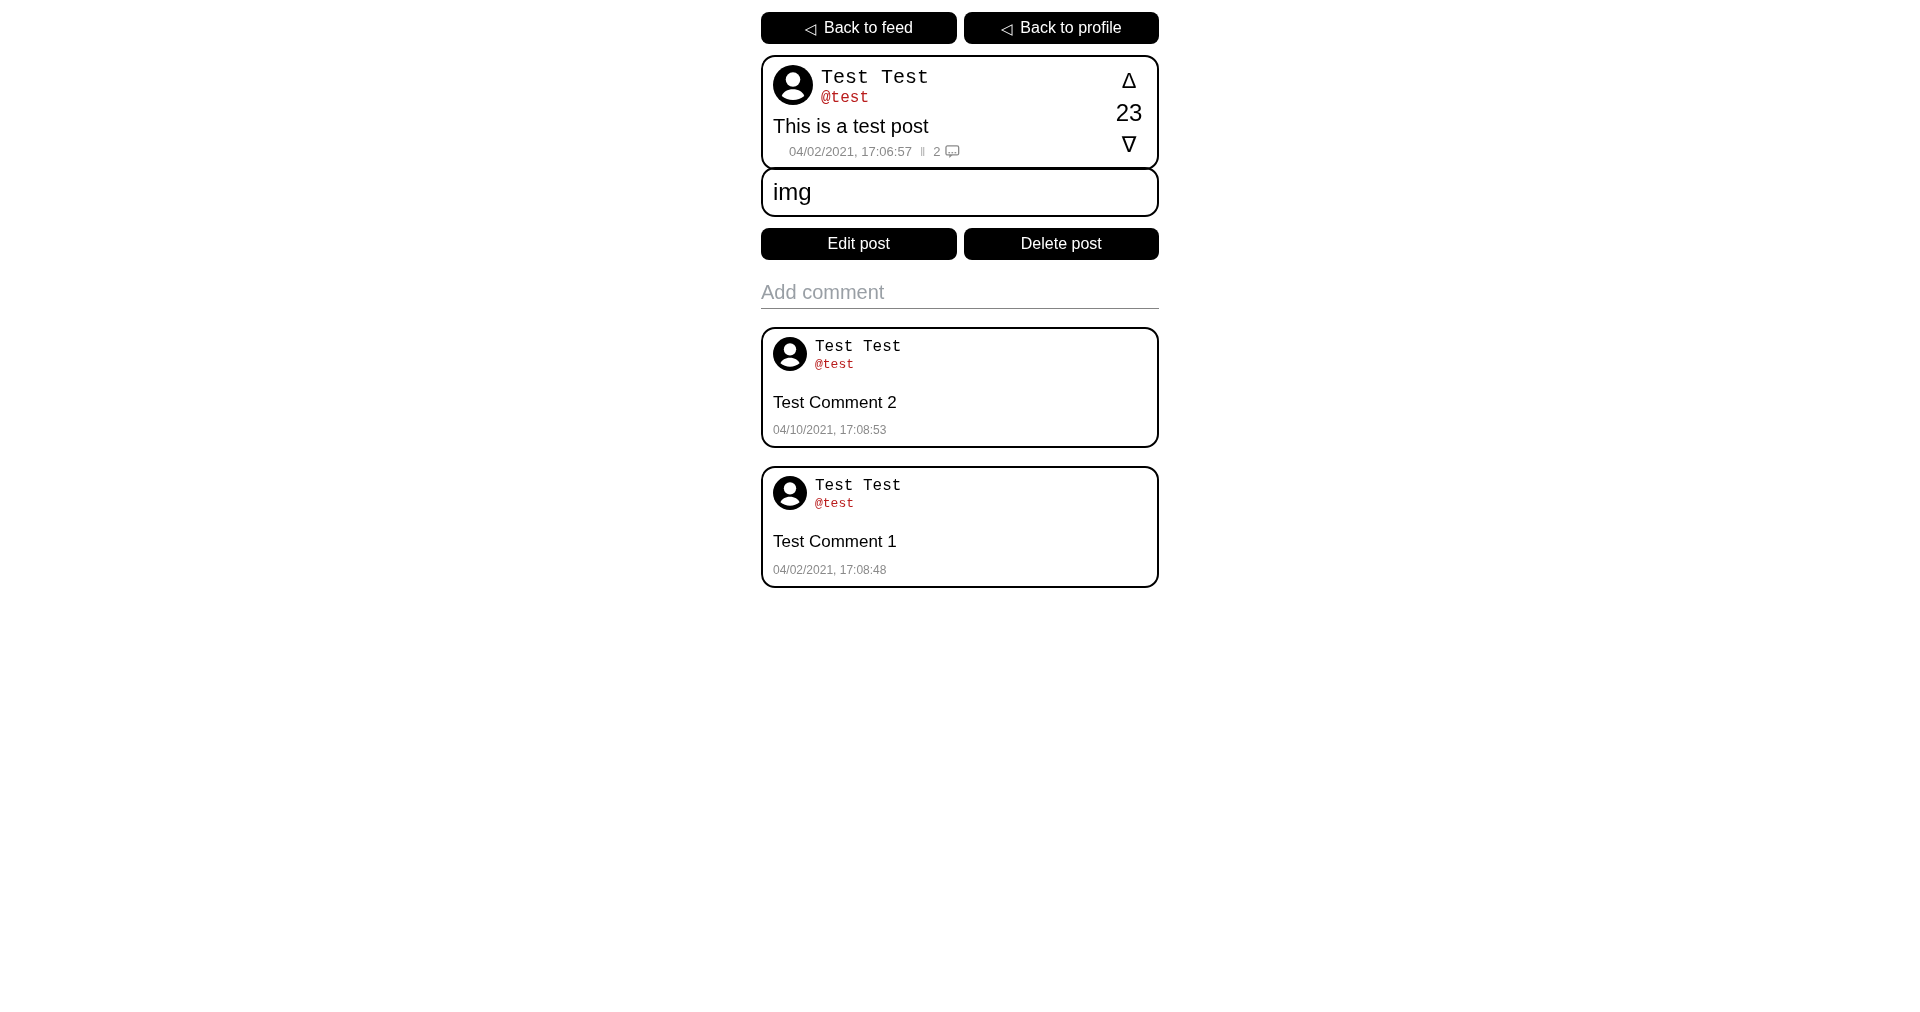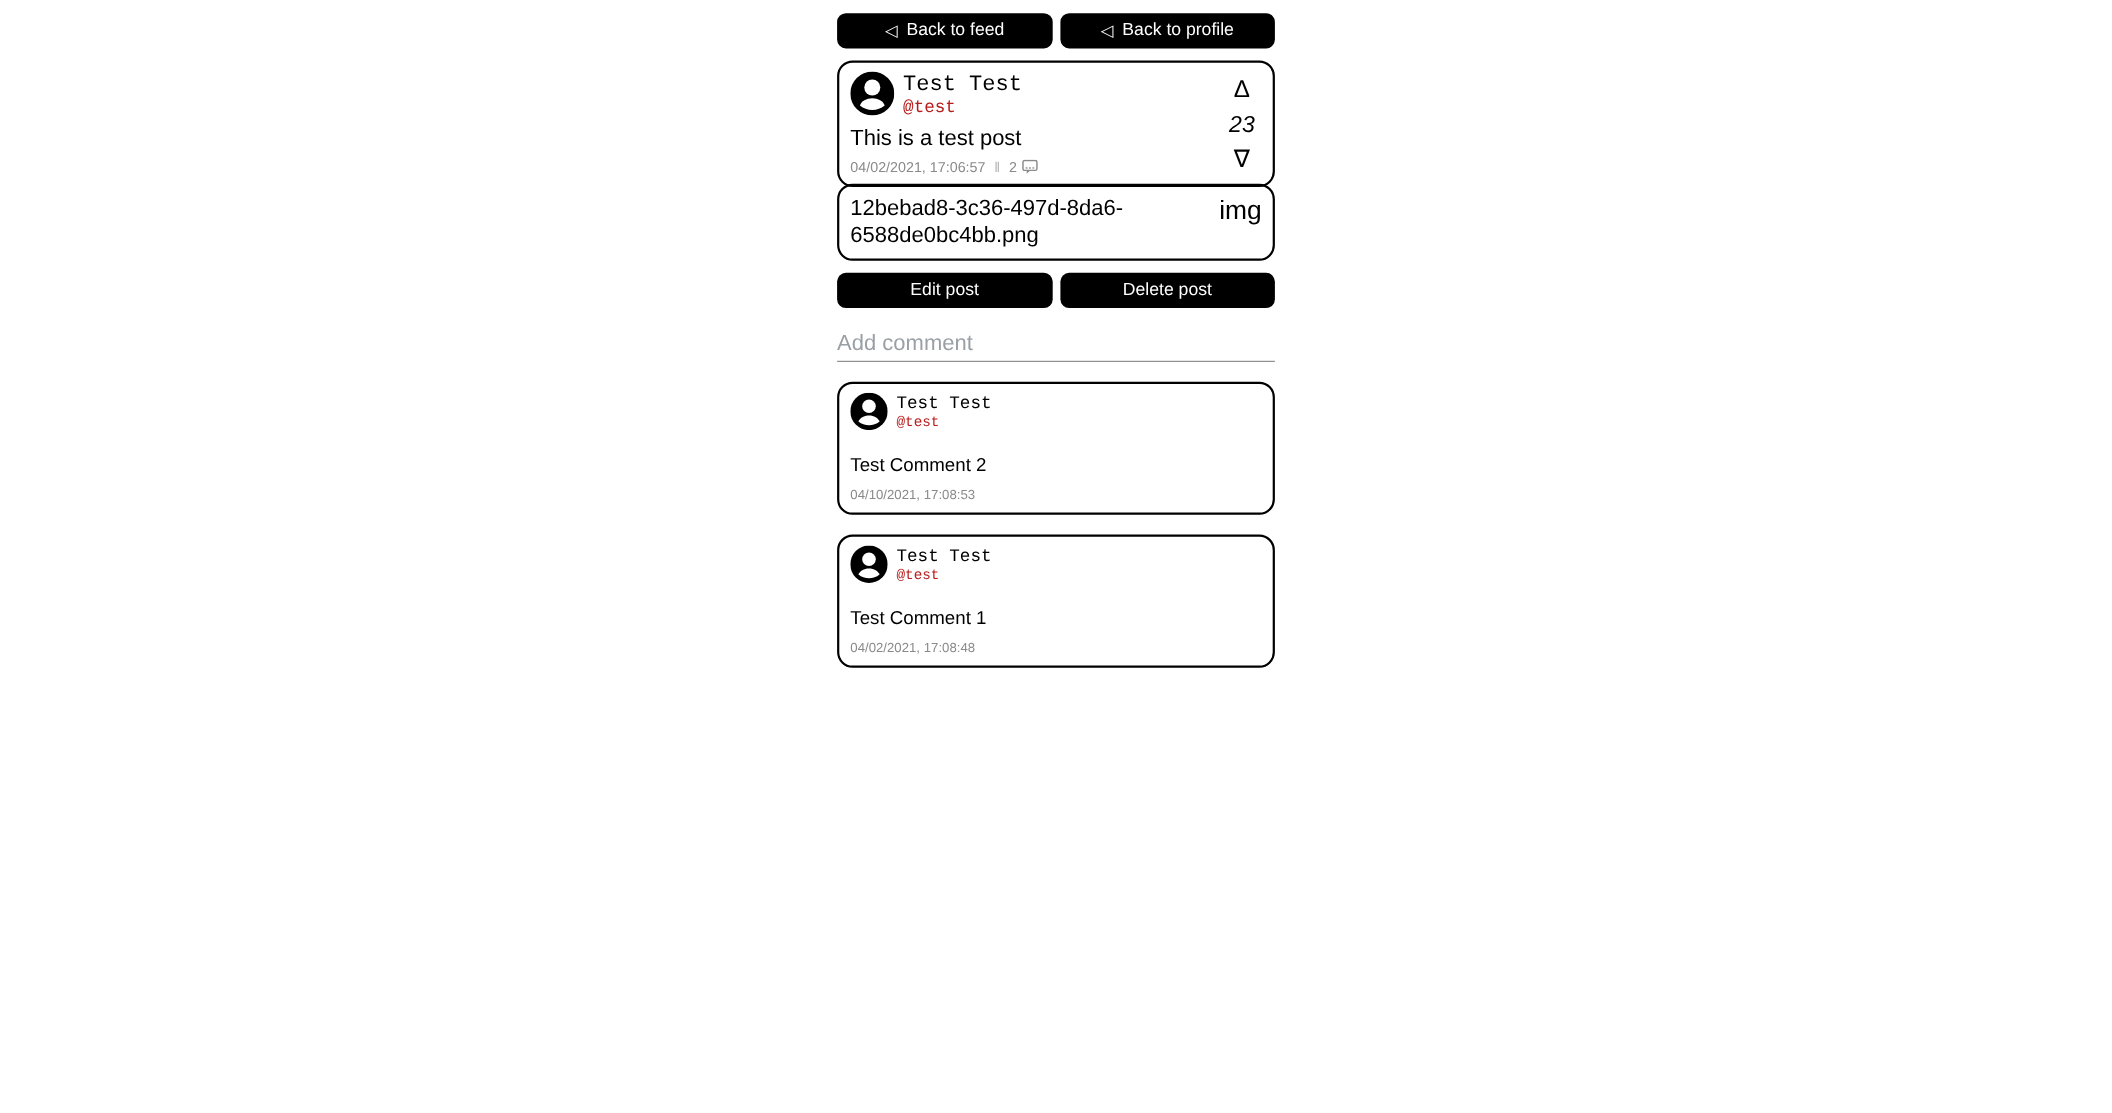--- a/index.html
+++ b/index.html
@@ -47,34 +47,34 @@
   .avatar { flex: 0 0 auto; display: block; }
   .avatar-lg, .avatar-lg svg { width: 40px; height: 40px; }
   .avatar-sm, .avatar-sm svg { width: 34px; height: 34px; }
   .user-meta { padding-top: 1px; }
   .user-name { font-size: 20px; line-height: 1.15; color: #000; }
   .user-handle { font-size: 16px; line-height: 1.2; color: #b91c1c; }
 
   .post-text { font-size: 20px; line-height: 1.2; margin-top: 6px; }
 
   .meta-row { display: flex; align-items: center; gap: 8px; margin-top: 6px; }
-  .timestamp { font-size: 13px; color: #8a8a8a; }
+  .timestamp { font-size: 13px; color: #8a8a8a; margin-left: 16px; }
   .meta-sep { font-size: 13px; color: #b3b3b3; }
   .comment-count { font-size: 13px; color: #8a8a8a; display: flex; align-items: center; gap: 4px; }
 
   .vote-col {
     flex: 0 0 36px;
     display: flex;
     flex-direction: column;
     align-items: center;
     justify-content: space-between;
     padding: 5px 0 3px 0;
   }
   .vote-arrow { font-size: 22px; line-height: 1; color: #000; cursor: pointer; }
-  .vote-score { font-size: 21px; line-height: 1; color: #000; font-style: italic; }
+  .vote-score { font-size: 24px; line-height: 1; color: #000; }
 
   .attachment-card {
     margin-top: -3px;
     display: flex;
     align-items: flex-start;
     cursor: pointer;
     position: relative;
     z-index: 1;
   }
   .attachment-name {
@@ -163,21 +163,20 @@
         </div>
       </div>
       <div class="vote-col">
         <span class="vote-arrow">Δ</span>
         <span class="vote-score">23</span>
         <span class="vote-arrow">∇</span>
       </div>
     </div>
 
     <div class="card attachment-card">
-      <span class="attachment-name">12bebad8-3c36-497d-8da6-6588de0bc4bb.png</span>
       <span class="attachment-type">img</span>
     </div>
 
     <div class="action-row">
       <button class="btn">Edit post</button>
       <button class="btn">Delete post</button>
     </div>
 
     <div class="comment-input-wrap">
       <input type="text" class="comment-input" placeholder="Add comment" style="">

